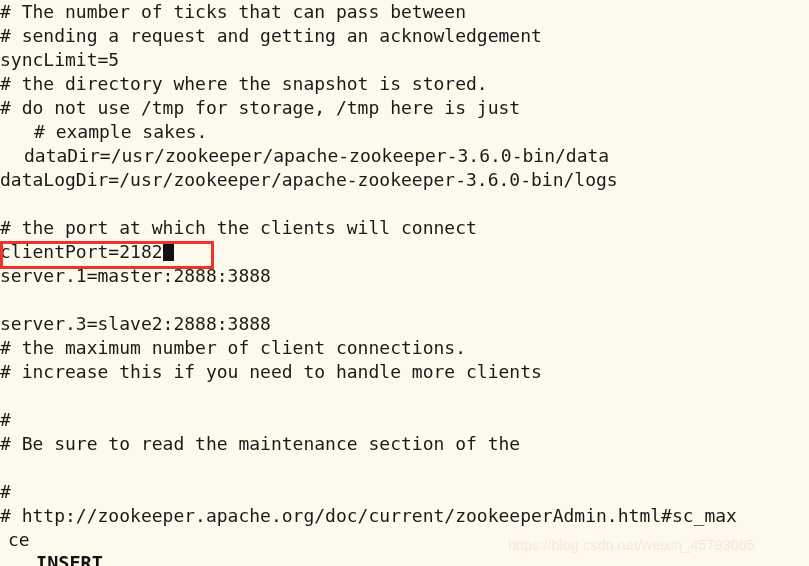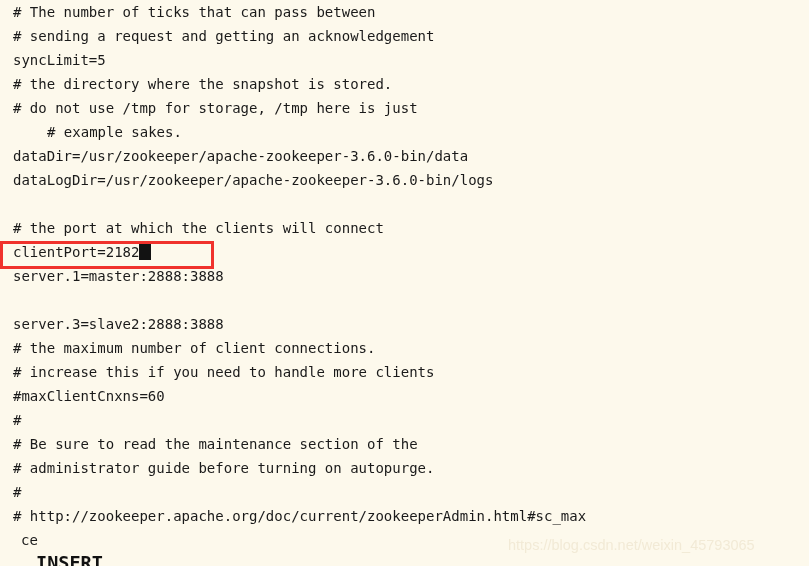--- a/index.html
+++ b/index.html
@@ -25,25 +25,24 @@
     overflow: hidden;
   }
 
   .code-line {
     position: absolute;
     left: 0;
     height: 24px;
     line-height: 24px;
     white-space: pre;
     font-family: "DejaVu Sans Mono", "Liberation Mono", monospace;
-    font-size: 14px;
+    font-size: 18px;
     letter-spacing: 0px;
     color: #1a1a1a;
     font-weight: 500;
-    margin-left: 13px;
   }
 
   .cursor-block {
     display: inline-block;
     width: 11.6px;
     height: 19px;
     background: #121212;
     vertical-align: -3px;
   }
 
@@ -81,35 +80,33 @@
 <body>
 
 <div id="editor">
 
   <div class="code-line" style="top:0px;"># The number of ticks that can pass between</div>
   <div class="code-line" style="top:24px;"># sending a request and getting an acknowledgement</div>
   <div class="code-line" style="top:48px;">syncLimit=5</div>
   <div class="code-line" style="top:72px;"># the directory where the snapshot is stored.</div>
   <div class="code-line" style="top:96px;"># do not use /tmp for storage, /tmp here is just</div>
   <div class="code-line" style="top:120px;padding-left:34px;"># example sakes.</div>
-  <div class="code-line" style="top:144px;">dataDir=/usr/zookeeper/apache-zookeeper-3.6.0-bin/data</div>
+  <div class="code-line" style="top:144px;padding-left:24px;">dataDir=/usr/zookeeper/apache-zookeeper-3.6.0-bin/data</div>
   <div class="code-line" style="top:168px;">dataLogDir=/usr/zookeeper/apache-zookeeper-3.6.0-bin/logs</div>
   <div class="code-line" style="top:192px;"></div>
   <div class="code-line" style="top:216px;text-align:center;"># the port at which the clients will connect</div>
 
   <div class="code-line" style="top:240px;"><span>clientPort=2182</span><span class="cursor-block"></span></div>
 
   <div class="code-line" style="top:264px;">server.1=master:2888:3888</div>
   <div class="code-line" style="top:312px;">server.3=slave2:2888:3888</div>
   <div class="code-line" style="top:336px;"># the maximum number of client connections.</div>
   <div class="code-line" style="top:360px;"># increase this if you need to handle more clients</div>
-  <div class="code-line" style="top:384px;">#maxClientCnxns=60</div>
   <div class="code-line" style="top:408px;">#</div>
   <div class="code-line" style="top:432px;"># Be sure to read the maintenance section of the</div>
-  <div class="code-line" style="top:456px;"># administrator guide before turning on autopurge.</div>
   <div class="code-line" style="top:480px;">#</div>
   <div class="code-line" style="top:504px;"># http://zookeeper.apache.org/doc/current/zookeeperAdmin.html#sc_max</div>
   <div class="code-line" style="top:528px;padding-left:8px;">ce</div>
 
   <div id="highlight-box" style="left:0px; top:241px; width:214px; height:28px;"></div>
 
   <div id="status-line" style="top:551px; left:36px;">INSERT</div>
 
   <div id="watermark" style="left:508px; top:537px;">https://blog.csdn.net/weixin_45793065</div>
 

